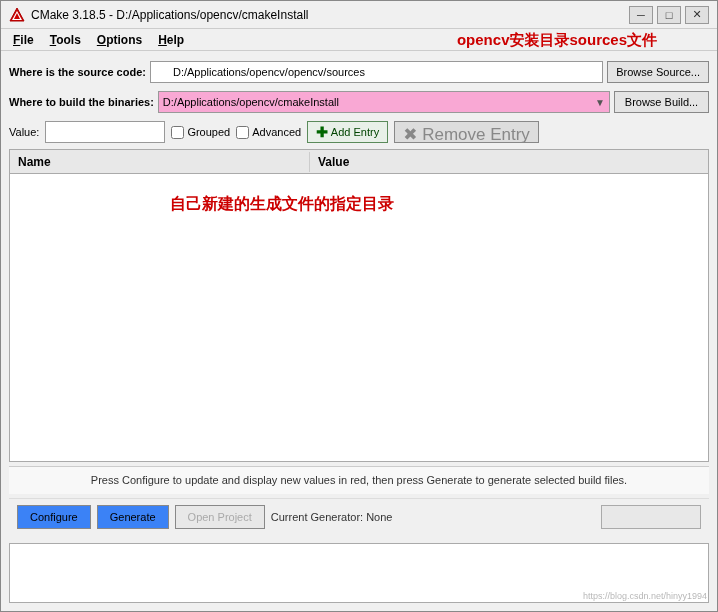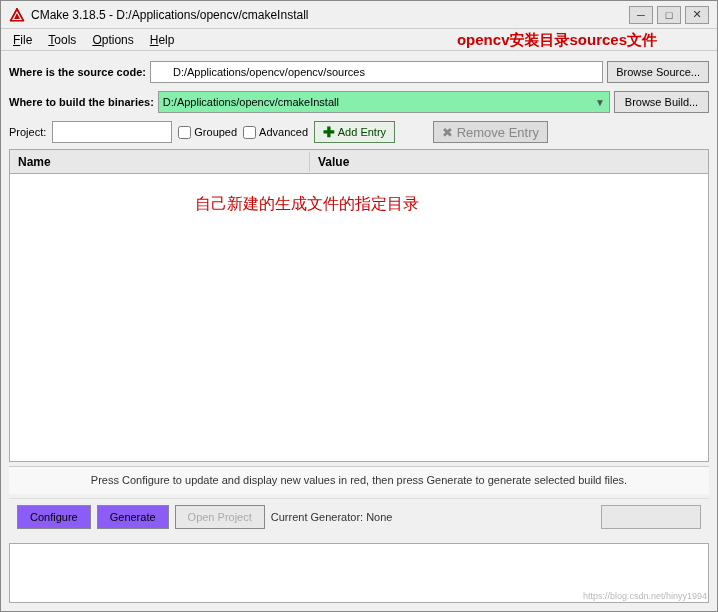--- a/index.html
+++ b/index.html
@@ -61,20 +61,21 @@
       border-bottom: 1px solid #ccc;
       background: #f0f0f0;
       height: 22px;
       align-items: center;
       flex-shrink: 0;
     }
     .menu-item {
       padding: 3px 8px;
       cursor: pointer;
       font-size: 12px;
+      font-weight: bold;
     }
     .content-area {
       flex: 1;
       display: flex;
       flex-direction: column;
       padding: 8px;
       gap: 4px;
     }
     .form-row {
       display: flex;
@@ -93,21 +94,21 @@
       height: 22px;
       border: 1px solid #999;
       background: white;
       padding: 2px 22px;
       font-size: 11px;
     }
     .form-input-dropdown {
       flex: 1;
       height: 22px;
       border: 1px solid #999;
-      background: #86efac;
+      background: #f9a8d4;
       padding: 2px 4px;
       font-size: 11px;
       display: flex;
       align-items: center;
       justify-content: space-between;
       cursor: pointer;
     }
     .dropdown-arrow {
       font-size: 10px;
       color: #555;
@@ -156,23 +157,22 @@
       gap: 3px;
       color: #004400;
     }
     .add-icon { color: #006600; font-size: 14px; font-weight: bold; }
     .remove-entry-btn {
       height: 22px;
       padding: 2px 8px;
       border: 1px solid #888;
       background: #ddd;
       cursor: pointer;
-      font-size: 13px;
+      font-size: 17px;
       color: #888;
-      margin-left: 32px;
     }
     .table-area {
       flex: 1;
       border: 1px solid #aaa;
       background: white;
       display: flex;
       flex-direction: column;
       min-height: 0;
     }
     .table-header {
@@ -194,23 +194,22 @@
       flex: 1;
       position: relative;
     }
     .annotation-text {
       position: absolute;
       top: 20px;
       left: 160px;
       color: #cc0000;
       font-size: 16px;
       font-family: '宋体', SimSun, sans-serif;
-      font-weight: normal;
+      font-weight: bold;
       pointer-events: none;
-      margin-left: 25px;
     }
     .status-area {
       border-top: 1px solid #ccc;
       padding: 6px 8px;
       background: #f8f8f8;
       font-size: 11px;
       text-align: center;
       color: #333;
       line-height: 1.4;
       flex-shrink: 0;
@@ -221,21 +220,21 @@
       padding: 6px 8px;
       gap: 6px;
       flex-shrink: 0;
       border-top: 1px solid #ddd;
       background: #f0f0f0;
     }
     .action-btn {
       height: 24px;
       padding: 2px 12px;
       border: 1px solid #888;
-      background: #8b5cf6;
+      background: #3b82f6;
       cursor: pointer;
       font-size: 11px;
     }
     .action-btn.disabled {
       color: #aaa;
       cursor: default;
       background: #e8e8e8;
     }
     .current-generator {
       font-size: 11px;
@@ -319,21 +318,21 @@
     <div class="form-row">
       <span class="form-label">Where to build the binaries:</span>
       <div class="form-input-dropdown">
         <span>D:/Applications/opencv/cmakeInstall</span>
         <span class="dropdown-arrow">▼</span>
       </div>
       <button class="browse-btn">Browse Build...</button>
     </div>
 
     <div class="toolbar-row">
-      <span class="search-label">Project:</span>
+      <span class="search-label">Value:</span>
       <input class="search-input" type="text" style="">
       <label class="checkbox-item">
         <input type="checkbox" style="">
         <span>Grouped</span>
       </label>
       <label class="checkbox-item">
         <input type="checkbox" style="">
         <span>Advanced</span>
       </label>
       <button class="add-entry-btn">

